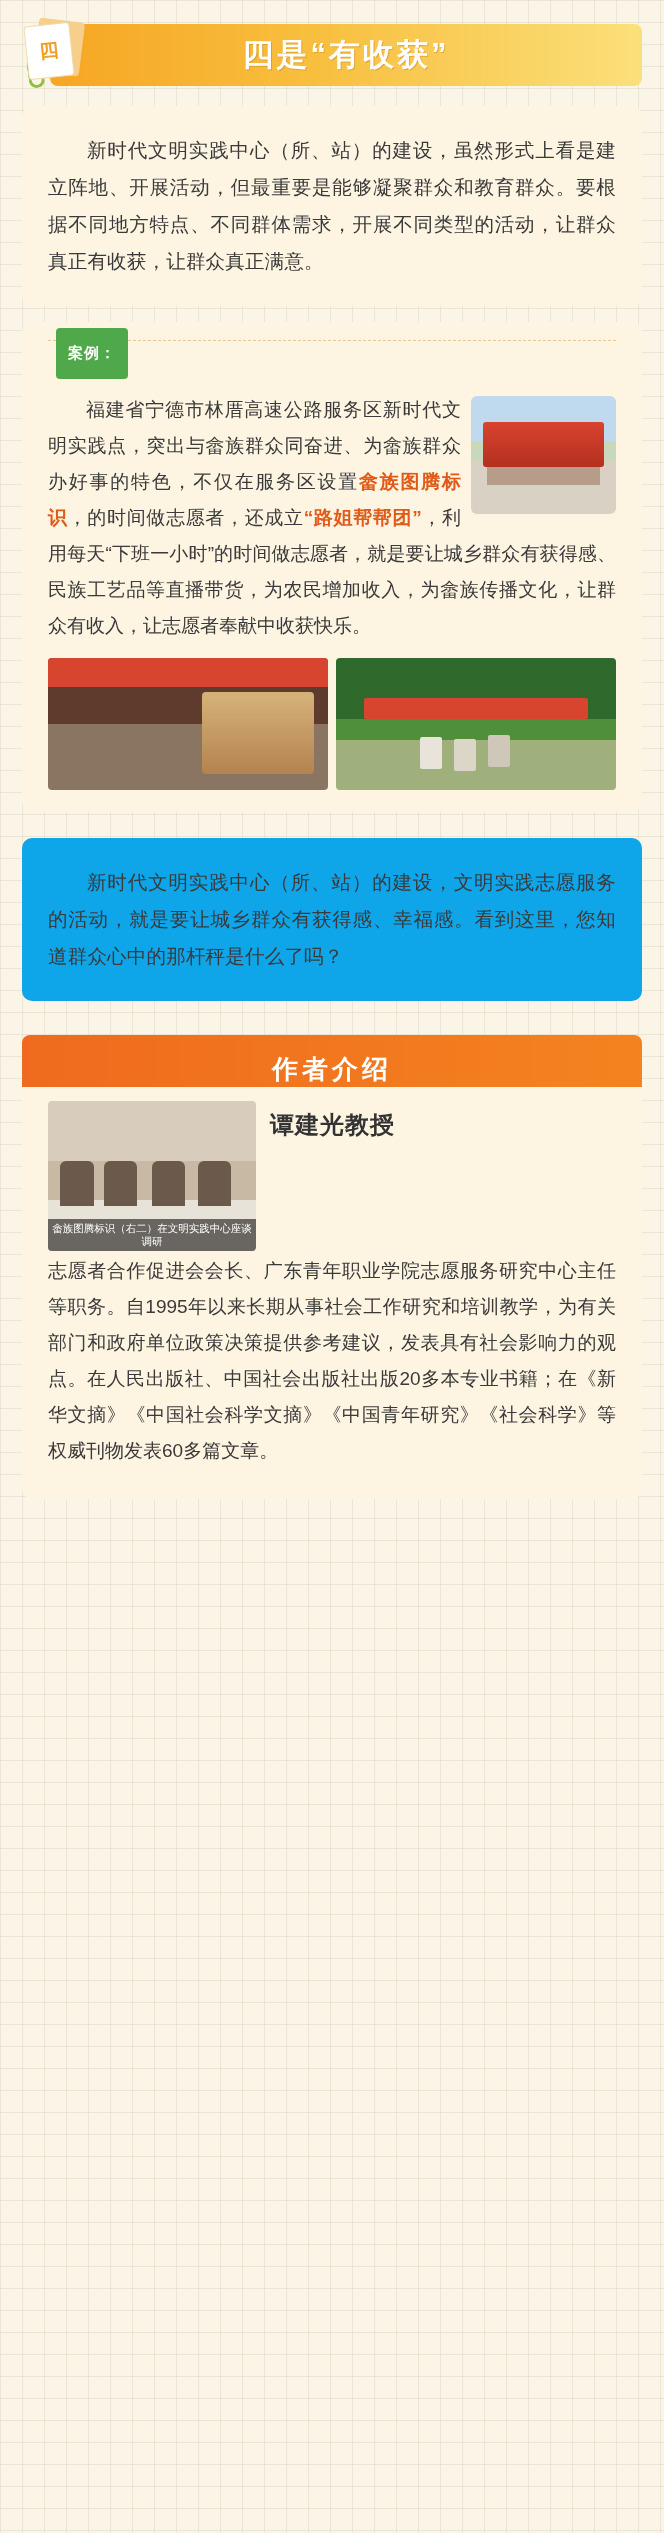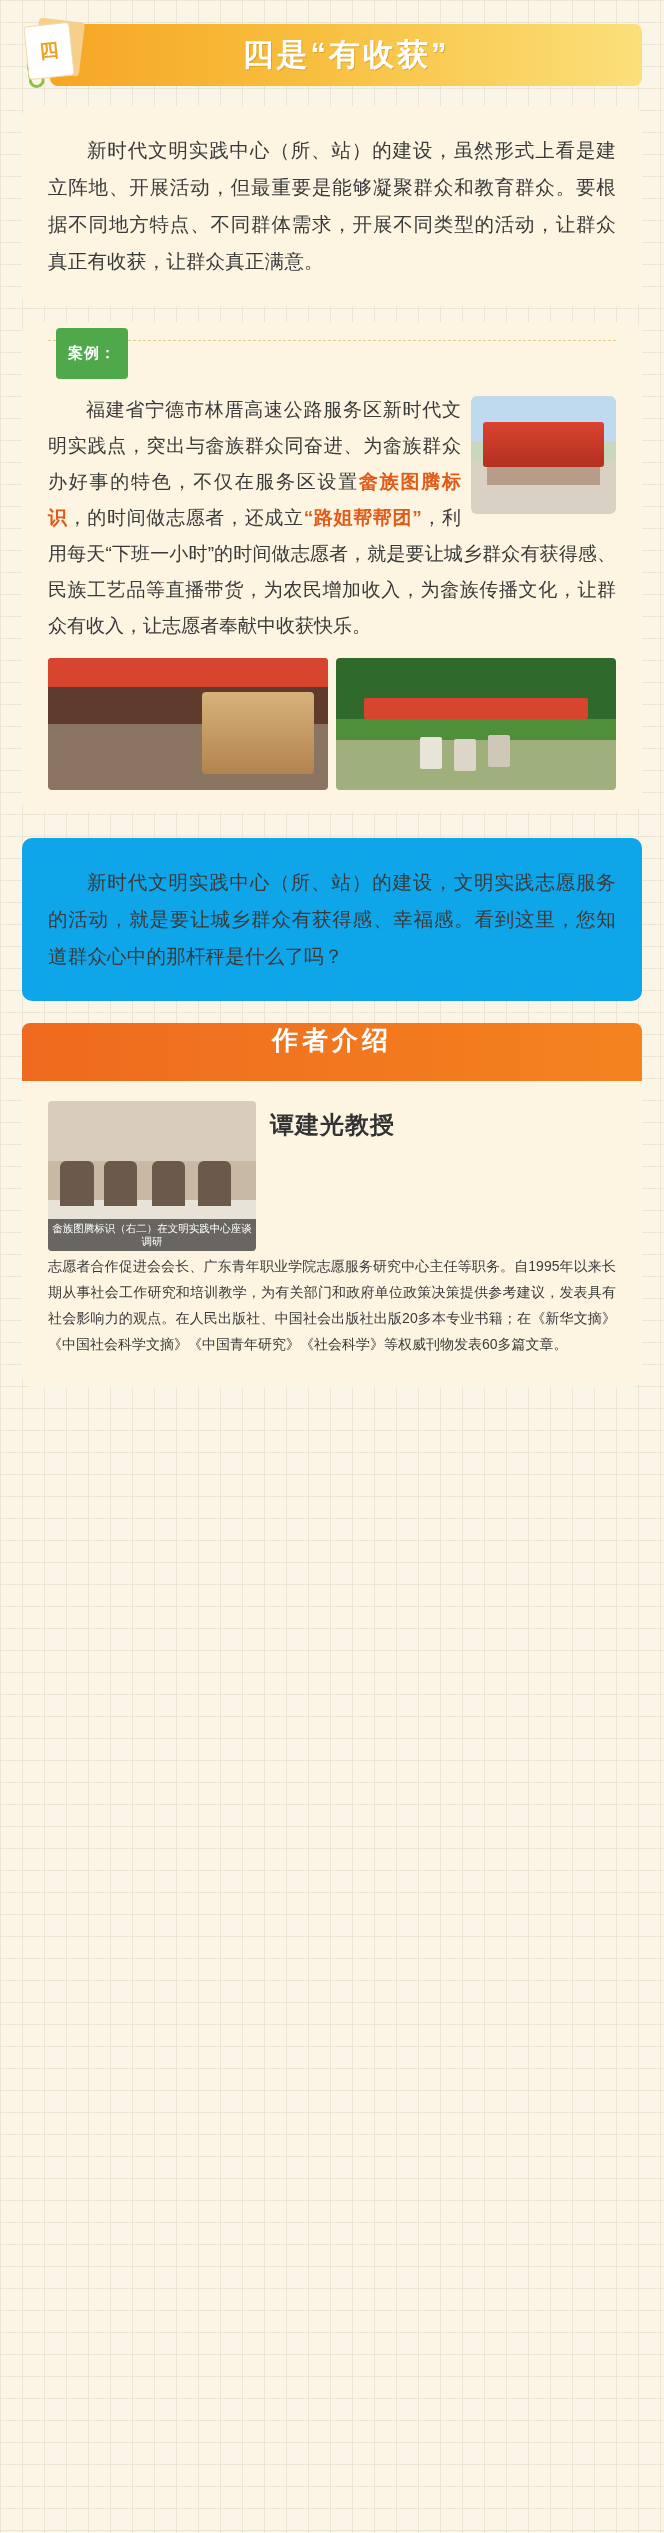--- a/index.html
+++ b/index.html
@@ -206,25 +206,25 @@
   }
 
   
   .author-banner-wrap {
     margin: 22px 22px 0 22px;
     height: 56px;
     position: relative;
   }
   .author-banner {
     position: absolute;
-    left: 0; right: 0; top: 0;
-    height: 58px;
+    left: 0; right: 0; top: 12px;
+    height: 52px;
     border-radius: 8px 8px 0 0;
     background: linear-gradient(90deg,#ef6a1e,#f4831f);
-    display: flex; align-items: flex-start; justify-content: center;
+    display: flex; align-items: flex-end; justify-content: center;
   }
   .author-banner span {
     color: #fff; font-size: 26px; font-weight: bold; letter-spacing: 4px;
   }
   .author-card {
     margin: 0 22px;
     background: #fdf4e2;
     border-radius: 0 0 10px 10px;
     padding: 22px 26px 30px 26px;
   }
@@ -271,22 +271,22 @@
   }
   .author-bio-first {
     font-size: 19px;
     line-height: 34px;
     color: #3a3a3a;
     text-align: justify;
     text-indent: 2em;
     margin-top: 4px;
   }
   .author-bio {
-    font-size: 14px;
-    line-height: 26px;
+    font-size: 19px;
+    line-height: 36px;
     color: #3a3a3a;
     text-align: justify;
     margin-top: 2px;
   }
 </style>
 </head>
 <body>
 
 <div class="banner-wrap">
   <div class="banner">

